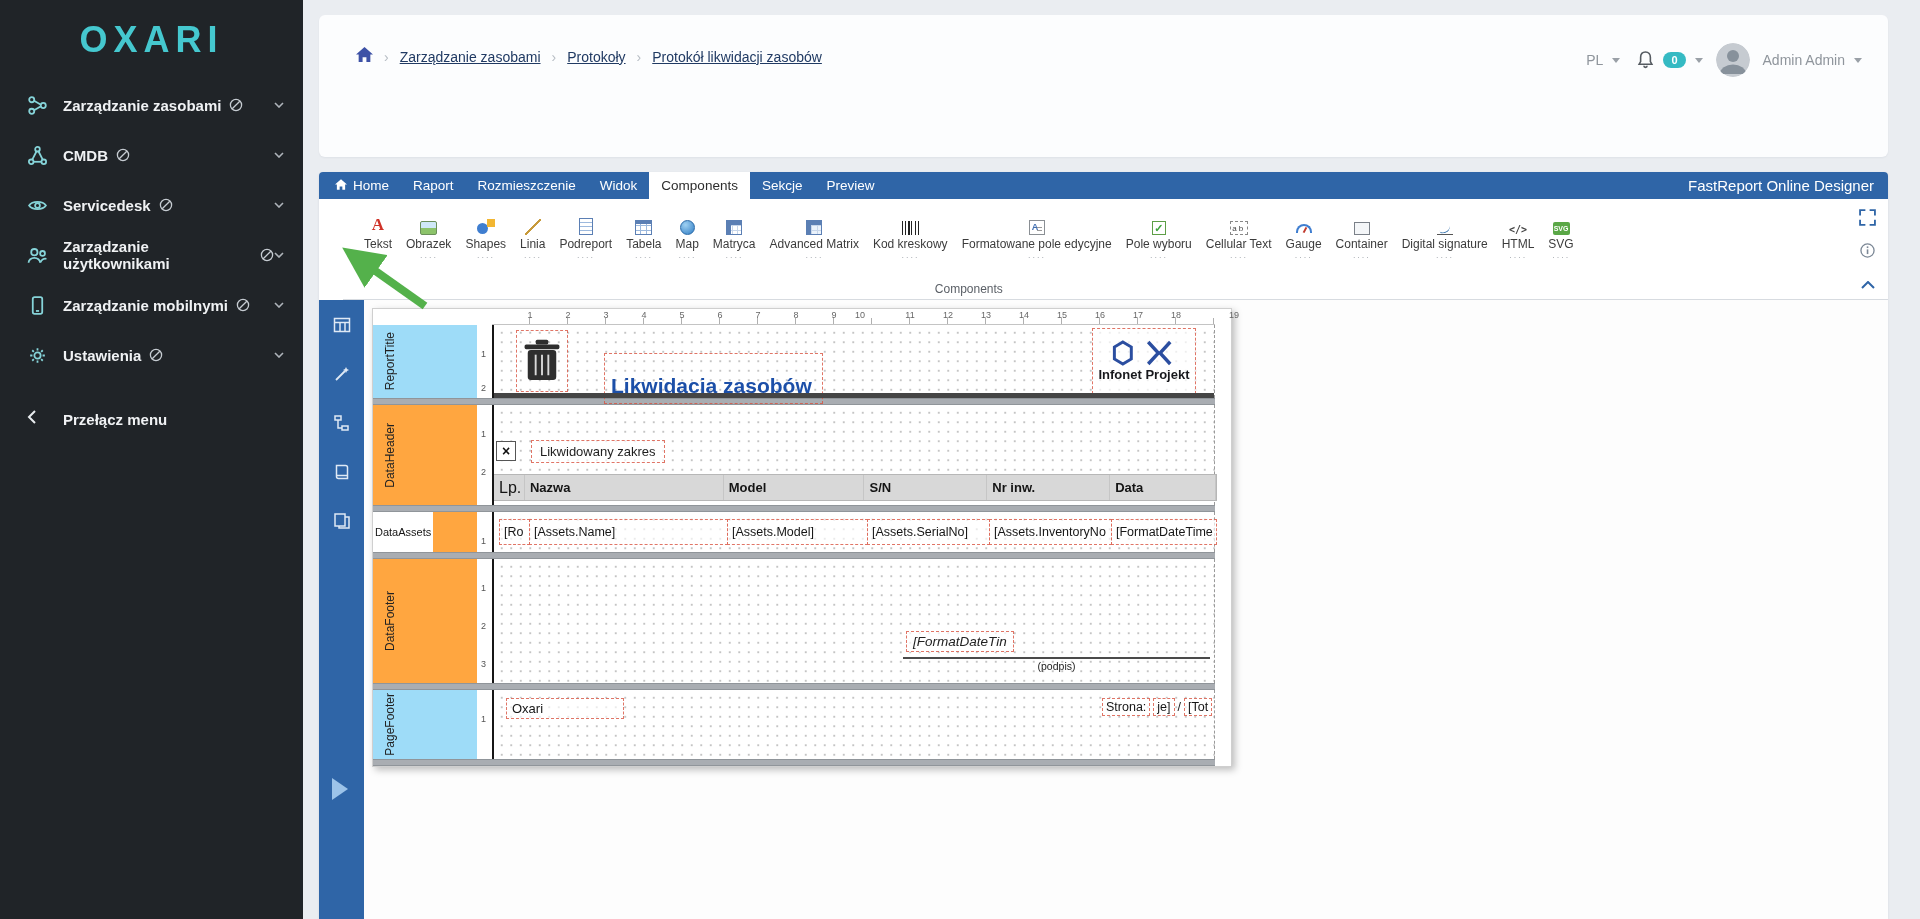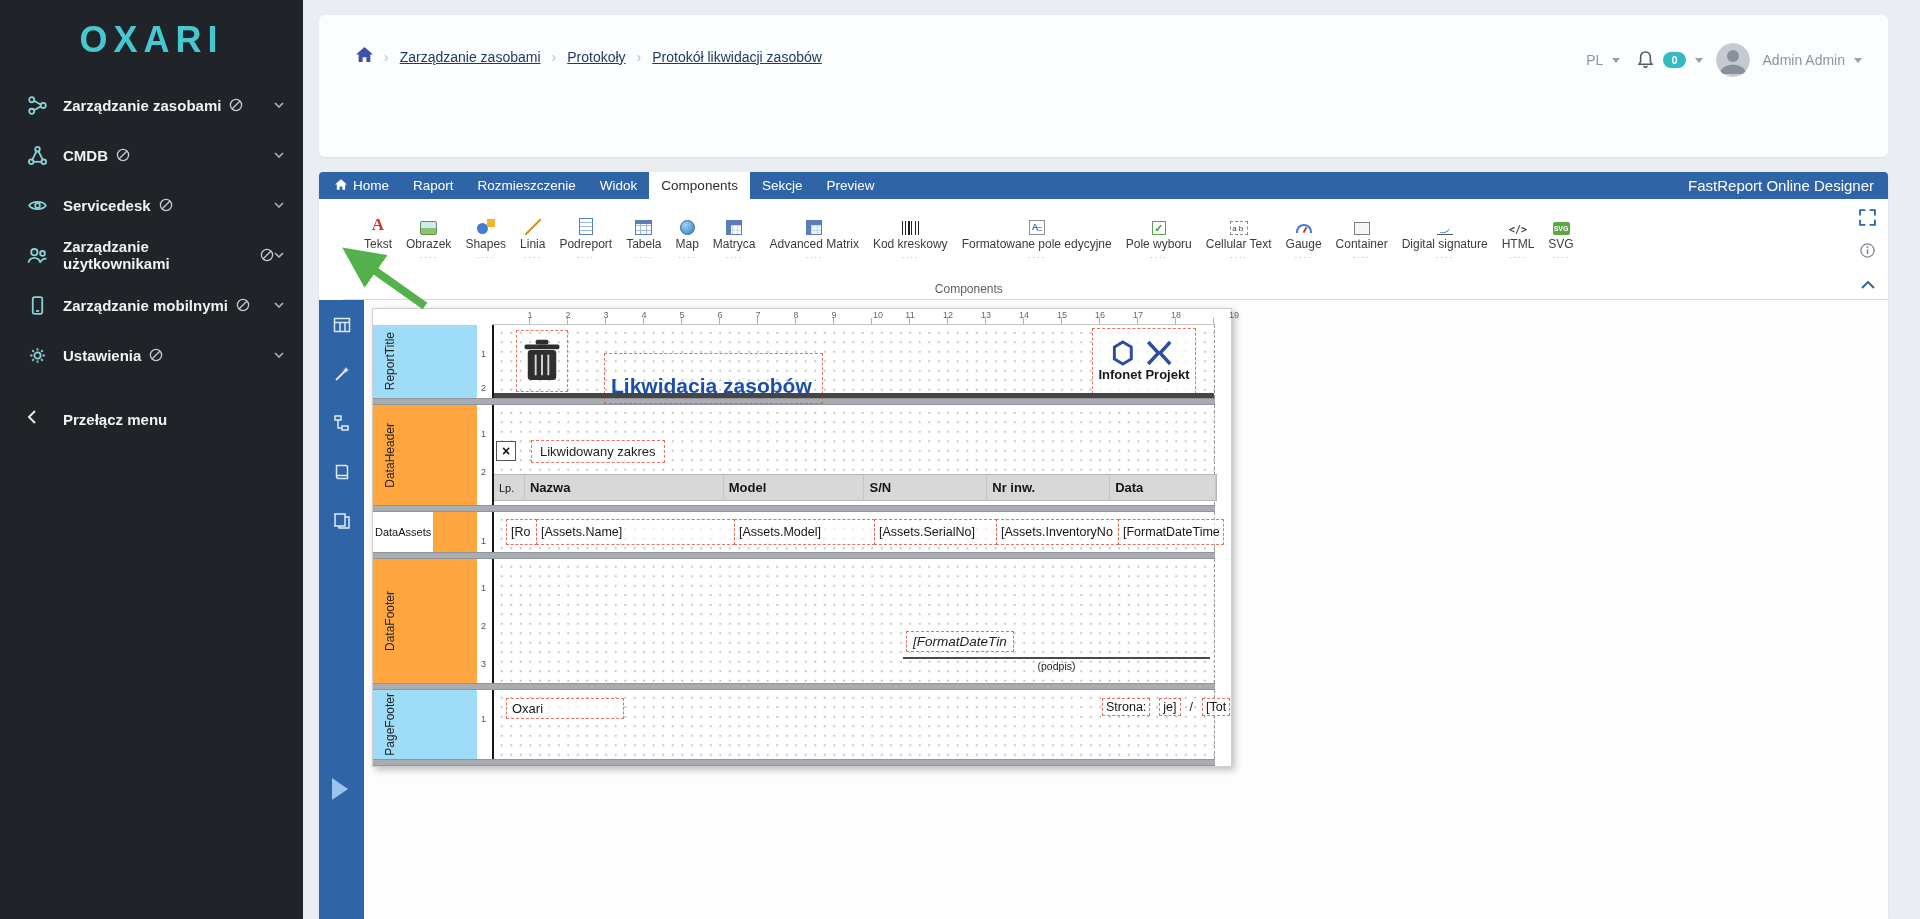--- a/index.html
+++ b/index.html
@@ -145,37 +145,37 @@
 
   .x-box { left:2px; top:36px; width:20px; height:20px; border:1px solid #555; background:#fff;
            display:flex; align-items:center; justify-content:center; position:absolute; }
   .x-box::before { content:"\00D7"; font-size:14px; font-weight:700; color:#111; line-height:1; }
   .section-label { left:37px; top:35px; font-size:13px; color:#1e1e1e; padding:3px 8px; background:rgba(255,255,255,.7); white-space:nowrap; }
 
   .thead { position:absolute; left:0; bottom:4px; height:27px; display:flex; width:723px;
            background:#d8d8d8; border:1px solid #b7b7b7; border-left:none; }
   .th { display:flex; align-items:center; padding-left:5px; font-weight:700; font-size:13px; color:#141414;
         border-right:1px solid #c6c6c6; overflow:hidden; white-space:nowrap; }
-  .th.small { font-size:11px; font-weight:400; }
+  .th.small { font-size:16px; font-weight:400; }
   .c0{width:31px;} .c1{width:199px;} .c2{width:141px;} .c3{width:123px;} .c4{width:123px;} .c5{width:106px;}
 
-  .drow { position:absolute; left:12px; top:7px; height:26px; display:flex; width:723px; }
+  .drow { position:absolute; left:5px; top:7px; height:26px; display:flex; width:723px; }
   .td { border:1px dashed rgba(217,83,64,.8); margin-right:-1px; display:flex; align-items:center;
         padding-left:4px; font-size:12.5px; color:#161616; background:rgba(255,255,255,.65);
         overflow:hidden; white-space:nowrap; }
 
   .df-field { left:412px; top:72px; font-size:13.5px; font-style:italic; color:#222; padding:2px 6px;
               background:rgba(255,255,255,.7); white-space:nowrap; }
   .df-line { position:absolute; left:409px; top:98px; width:307px; border-top:2px solid #4a4a4a; }
   .df-sign { position:absolute; left:409px; top:101px; width:307px; text-align:center; font-size:10.5px; color:#222; }
 
   .pf-left { left:12px; top:8px; width:118px; font-size:13px; color:#161616; padding:2px 5px; background:rgba(255,255,255,.65); }
   .pf-center { left:282px; top:2px; width:236px; font-size:12px; color:#161616; line-height:1.25;
                padding:1px 4px; background:rgba(255,255,255,.65); overflow:hidden; }
-  .pf-right { position:absolute; left:608px; top:8px; display:flex; gap:9px; align-items:center;
+  .pf-right { position:absolute; left:608px; top:8px; display:flex; gap:3px; align-items:center;
               font-size:12.5px; color:#161616; white-space:nowrap;justify-content:flex-end; }
   .pf-chip { border:1px dashed rgba(217,83,64,.8); padding:1px 3px; background:rgba(255,255,255,.65); }
 
   .annot-arrow { position:absolute; left:4px; top:60px; z-index:9; pointer-events:none; }
 </style>
 </head>
 <body>
 
 <aside class="sidebar" data-interactable="false">
   <div class="logo" data-interactable="false">OXARI</div>
@@ -617,21 +617,21 @@
             <div class="h-ruler" data-interactable="false">
               <span class="rnum" style="left:38px">1</span>
               <span class="rnum" style="left:76px">2</span>
               <span class="rnum" style="left:114px">3</span>
               <span class="rnum" style="left:152px">4</span>
               <span class="rnum" style="left:190px">5</span>
               <span class="rnum" style="left:228px">6</span>
               <span class="rnum" style="left:266px">7</span>
               <span class="rnum" style="left:304px">8</span>
               <span class="rnum" style="left:342px">9</span>
-              <span class="rnum" style="left:386px">10</span>
+              <span class="rnum" style="left:368px">10</span>
               <span class="rnum" style="left:418px">11</span>
               <span class="rnum" style="left:456px">12</span>
               <span class="rnum" style="left:494px">13</span>
               <span class="rnum" style="left:532px">14</span>
               <span class="rnum" style="left:570px">15</span>
               <span class="rnum" style="left:608px">16</span>
               <span class="rnum" style="left:646px">17</span>
               <span class="rnum" style="left:684px">18</span>
               <span class="rnum" style="left:742px">19</span>
             </div>

